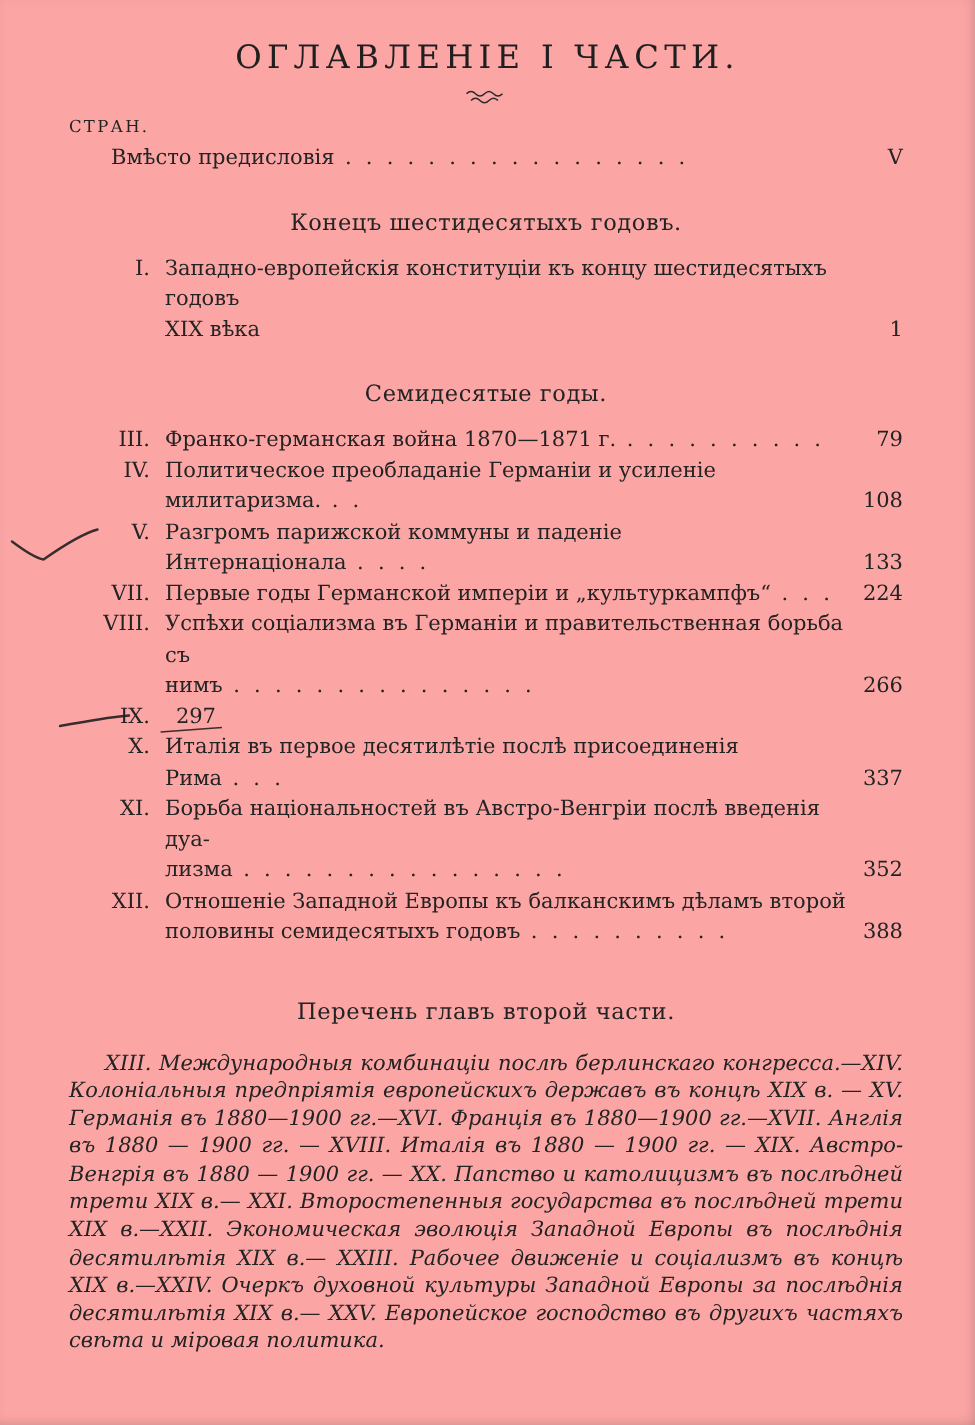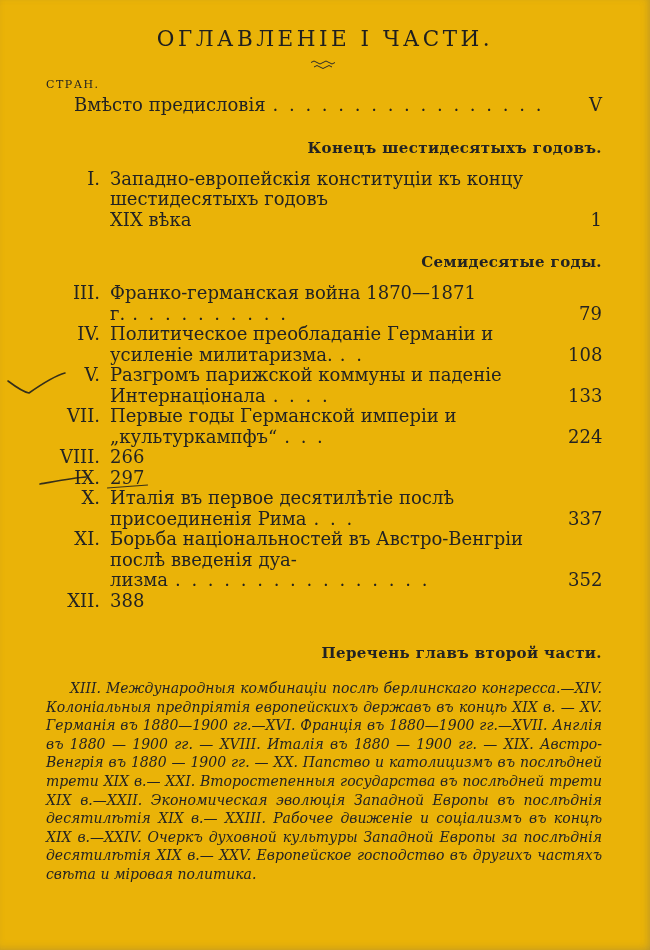--- a/index.html
+++ b/index.html
@@ -2,21 +2,21 @@
 <html><head>
 <meta charset="utf-8">
 <style>
   html, body { margin: 0; padding: 0; }
   body { background: #e8e6e0; }
   .page {
     position: relative;
     width: 650px;
     height: 950px;
     margin: 0 auto;
-    background: #eab308;
+    background: #fca5a5;
     color: #232323;
     font-family: "DejaVu Serif", "Liberation Serif", serif;
     overflow: hidden;
     box-shadow: inset -5px 0 8px -4px rgba(110,105,95,.30),
                 inset 0 -5px 8px -4px rgba(110,105,95,.25);
   }
   .main-title {
     margin: 26px 0 0;
     text-align: center;
     font-size: 21.5px;
@@ -31,35 +31,35 @@
     margin-top: 9px;
     text-align: left;
     font-size: 11px;
     letter-spacing: 1.5px;
     padding-right: 1px;
   }
   .entry {
     position: relative;
     display: flex;
     align-items: flex-start;
-    font-size: 18px;
+    font-size: 14px;
     line-height: 20.5px;
   }
   .entry .num { flex: none; width: 64px; padding-right: 10px; box-sizing: border-box; text-align: right; }
   .entry .ttl { flex: 1 1 auto; min-width: 0; }
   .entry .t { white-space: pre-wrap; }
   .entry .dots { letter-spacing: 2.5px; margin-left: 7px; white-space: nowrap; }
   .entry .pg { flex: none; width: 34px; text-align: right; align-self: flex-end; position: relative; }
   .preface { margin-top: 4px; padding-left: 28px; }
   .preface .ttl { flex: 1 1 auto; }
   .sec-heading {
     margin: 23px 0 12px;
-    text-align: right;
+    text-align: center;
     font-size: 15px;
-    font-weight: bold;
+    font-weight: normal;
     letter-spacing: .4px;
   }
   .part2-heading { margin: 33px 0 17px; }
   .paragraph {
     margin: 0;
     font-size: 14px;
     line-height: 18.6px;
     text-align: justify;
     text-indent: 24px;
     font-style: italic;
@@ -129,20 +129,22 @@
       <span class="ttl"><span class="t">Разгромъ парижской коммуны и паденіе Интернаціонала</span><span class="dots">. . . .</span></span>
       <span class="pg">133</span>
     </div>
     <div class="entry">
       <span class="num">VII.</span>
       <span class="ttl"><span class="t">Первые годы Германской имперіи и „культуркампфъ“</span><span class="dots">. . .</span></span>
       <span class="pg">224</span>
     </div>
     <div class="entry">
       <span class="num">VIII.</span>
+      <span class="ttl"><span class="t">Успѣхи соціализма въ Германіи и правительственная борьба съ
+нимъ</span><span class="dots">. . . . . . . . . . . . . . .</span></span>
       <span class="pg">266</span>
     </div>
     <div class="entry">
       <svg class="pen pen-dash" width="50" height="12" viewBox="0 0 50 12">
           <path d="M2 9 C14 7 34 3 48 2"></path>
         </svg>
       <span class="num">IX.</span>
       <span class="pg underlined">297</span>
     </div>
     <div class="entry">
@@ -151,20 +153,22 @@
       <span class="pg">337</span>
     </div>
     <div class="entry">
       <span class="num">XI.</span>
       <span class="ttl"><span class="t">Борьба національностей въ Австро-Венгріи послѣ введенія дуа-
 лизма</span><span class="dots">. . . . . . . . . . . . . . . .</span></span>
       <span class="pg">352</span>
     </div>
     <div class="entry">
       <span class="num">XII.</span>
+      <span class="ttl"><span class="t">Отношеніе Западной Европы къ балканскимъ дѣламъ второй
+половины семидесятыхъ годовъ</span><span class="dots">. . . . . . . . . .</span></span>
       <span class="pg">388</span>
     </div>
 
     <h2 class="sec-heading part2-heading">Перечень главъ второй части.</h2>
 
     <p class="paragraph">XIII. Международныя комбинаціи послѣ берлинскаго конгресса.—XIV. Колоніальныя предпріятія европейскихъ державъ въ концѣ XIX в. — XV. Германія въ 1880—1900 гг.—XVI. Франція въ 1880—1900 гг.—XVII. Англія въ 1880 — 1900 гг. — XVIII. Италія въ 1880 — 1900 гг. — XIX. Австро-Венгрія въ 1880 — 1900 гг. — XX. Папство и католицизмъ въ послѣдней трети XIX в.— XXI. Второстепенныя государства въ послѣдней трети XIX в.—XXII. Экономическая эволюція Западной Европы въ послѣднія десятилѣтія XIX в.— XXIII. Рабочее движеніе и соціализмъ въ концѣ XIX в.—XXIV. Очеркъ духовной культуры Западной Европы за послѣднія десятилѣтія XIX в.— XXV. Европейское господство въ другихъ частяхъ свѣта и міровая политика.</p>
 
   </div>
 
 </div>

